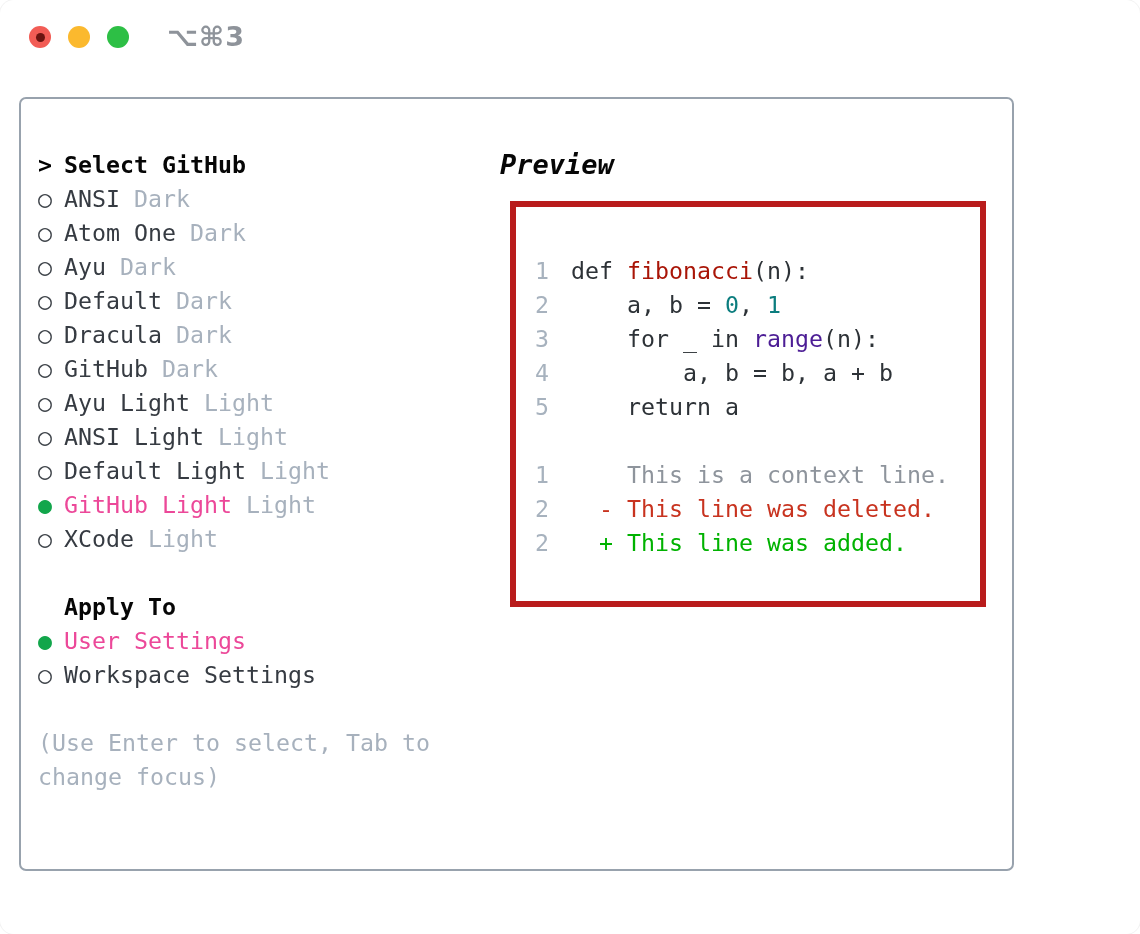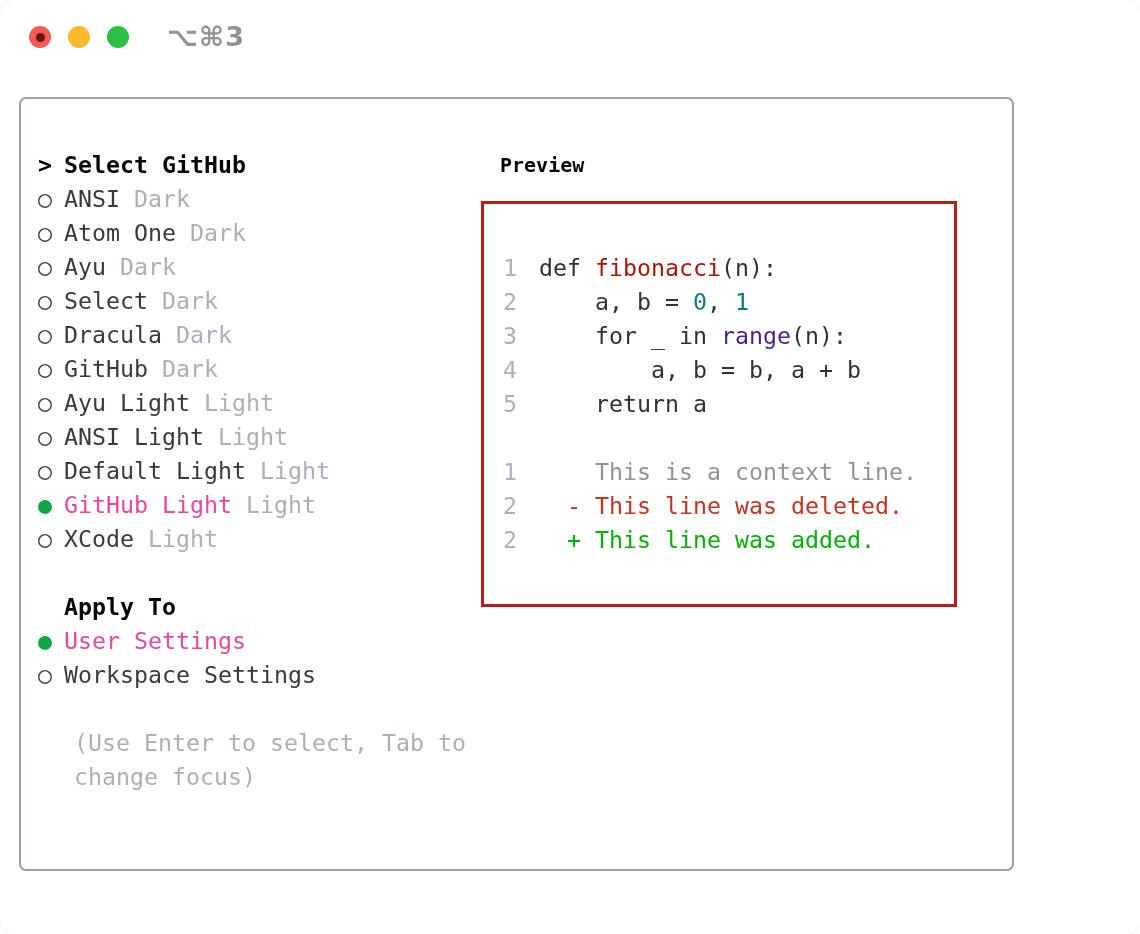--- a/index.html
+++ b/index.html
@@ -33,29 +33,29 @@
   }
   .row{height:34px;white-space:pre;}
   .mark{display:inline-block;width:26px;color:#43484e;}
   .mark.sel{color:#12a64b;}
   .label{color:#363b42;}
   .label.sel{color:#ec4899;}
   .tag{color:#a7b1bd;margin-left:14px;text-align:right;}
   .header-text{font-weight:bold;color:#060606;}
   .prompt{color:#000000;font-weight:bold;}
   .spacer{height:34px;}
-  .hint{color:#a7b1bd;width:420px;margin-left:36px;}
+  .hint{color:#a7b1bd;width:420px;}
   
   .preview-header{
     position:absolute;left:500px;top:148px;
-    font-size:20px;line-height:34px;
+    font-size:27px;line-height:34px;font-style:italic;
   }
   .preview-box{
-    position:absolute;left:481px;top:201px;width:476px;height:406px;
-    box-sizing:border-box;border:3px solid #b91c1c;
+    position:absolute;left:510px;top:201px;width:476px;height:406px;
+    box-sizing:border-box;border:6px solid #b91c1c;
     padding:47px 0 0 19px;font-size:23.25px;line-height:34px;
   }
   .code-row{white-space:pre;min-height:34px;}
   .num{display:inline-block;width:36px;color:#a7b2be;}
   .c-p{color:#2d3237;}
   .c-fn{color:#a91507;}
   .c-n{color:#0b7d7e;}
   .c-b{color:#4c1d95;}
   .c-ctx{color:#8e949c;}
   .c-del{color:#c8331f;}
@@ -79,21 +79,21 @@
 
   <div class="left-col">
     <div class="row"><span class="mark prompt">&gt;</span><span class="header-text">Select GitHub</span></div>
     <div id="theme-list">
   <div class="row"><span class="mark">○</span><span class="label">ANSI</span><span class="tag">Dark</span></div>
 
   <div class="row"><span class="mark">○</span><span class="label">Atom One</span><span class="tag">Dark</span></div>
 
   <div class="row"><span class="mark">○</span><span class="label">Ayu</span><span class="tag">Dark</span></div>
 
-  <div class="row"><span class="mark">○</span><span class="label">Select</span><span class="tag">Dark</span></div>
+  <div class="row"><span class="mark">○</span><span class="label">Default</span><span class="tag">Dark</span></div>
 
   <div class="row"><span class="mark">○</span><span class="label">Dracula</span><span class="tag">Dark</span></div>
 
   <div class="row"><span class="mark">○</span><span class="label">GitHub</span><span class="tag">Dark</span></div>
 
   <div class="row"><span class="mark">○</span><span class="label">Ayu Light</span><span class="tag">Light</span></div>
 
   <div class="row"><span class="mark">○</span><span class="label">ANSI Light</span><span class="tag">Light</span></div>
 
   <div class="row"><span class="mark">○</span><span class="label">Default Light</span><span class="tag">Light</span></div>

